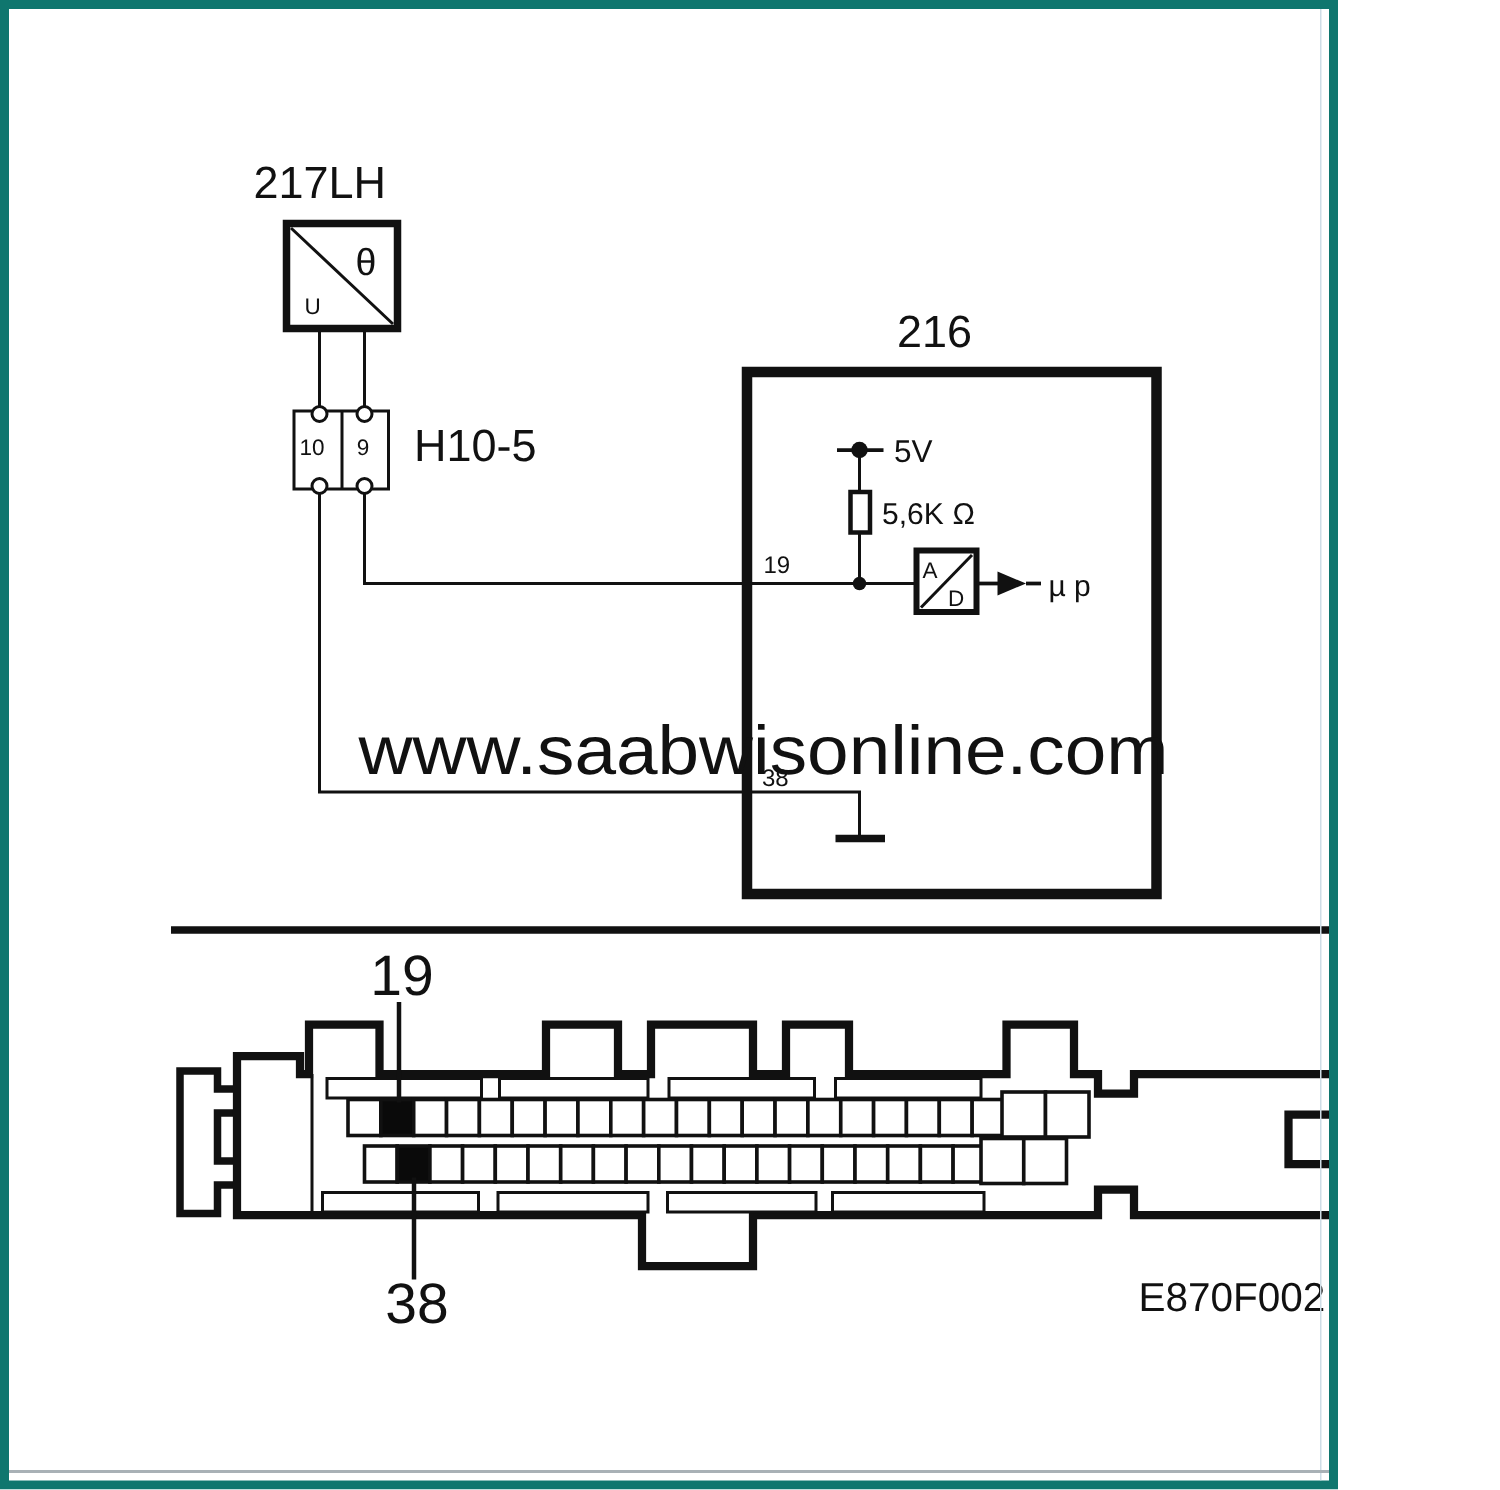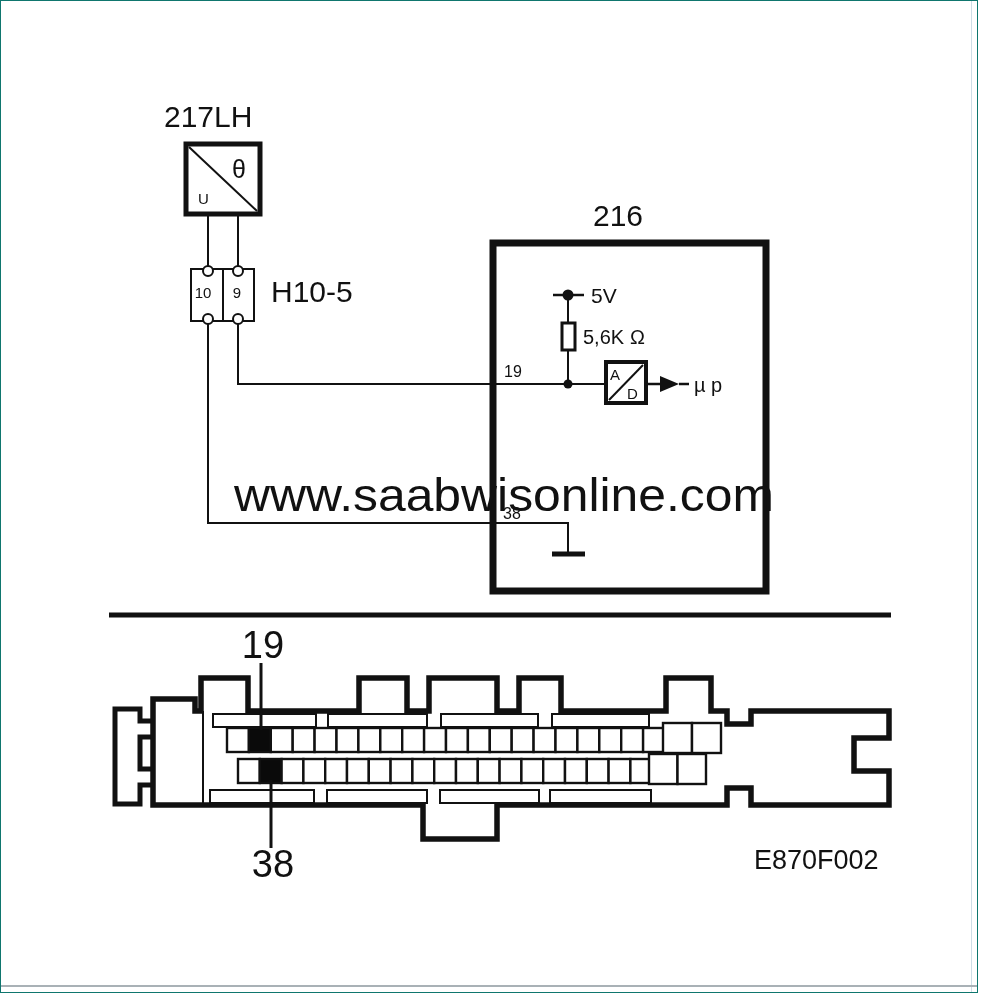--- a/index.html
+++ b/index.html
@@ -1,19 +1,19 @@
 <!DOCTYPE html>
 <html><head>
 <meta charset="utf-8">
 <style>
   html,body{margin:0;padding:0;background:#fff;}
   .page{
-    position:relative;width:978px;height:993px;background:#ffffff;
+    position:relative;width:892px;height:993px;background:#ffffff;
     font-family:"Liberation Sans", sans-serif;overflow:hidden;
-    box-sizing:border-box;border:1px solid #0f766e;
+    box-sizing:border-box;border:6px solid #0f766e;
   }
   .edge-right{position:absolute;top:0;right:5px;width:1px;height:100%;background:#cfdde6;}
   .edge-bottom{position:absolute;left:0;bottom:5px;width:100%;height:2px;background:#a9b1b6;}
   svg text{font-family:"Liberation Sans", sans-serif;fill:#111;}
 </style>
 </head>
 <body>
 
 <div class="page">
   <div class="edge-right"></div>

